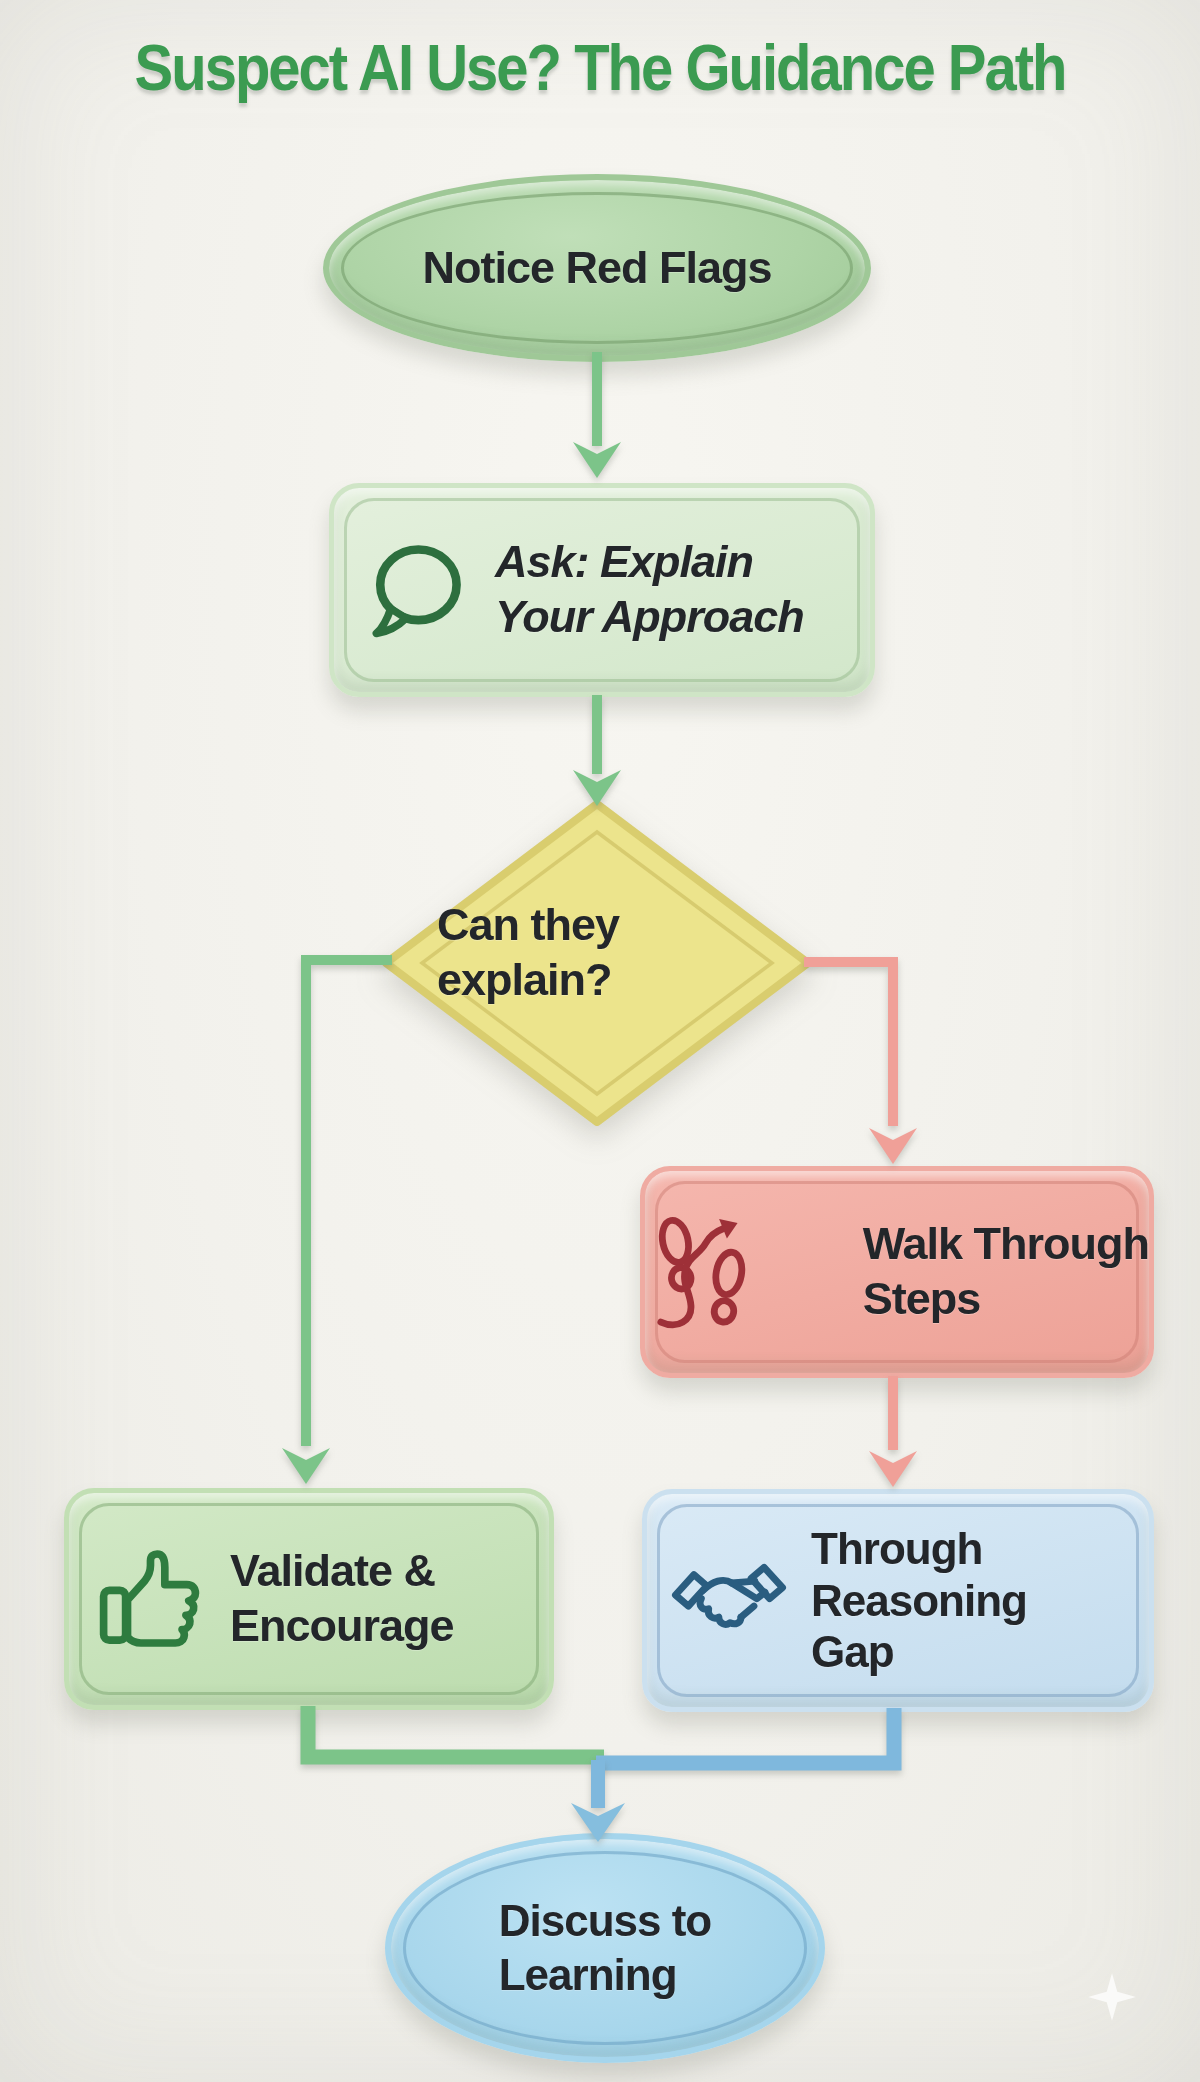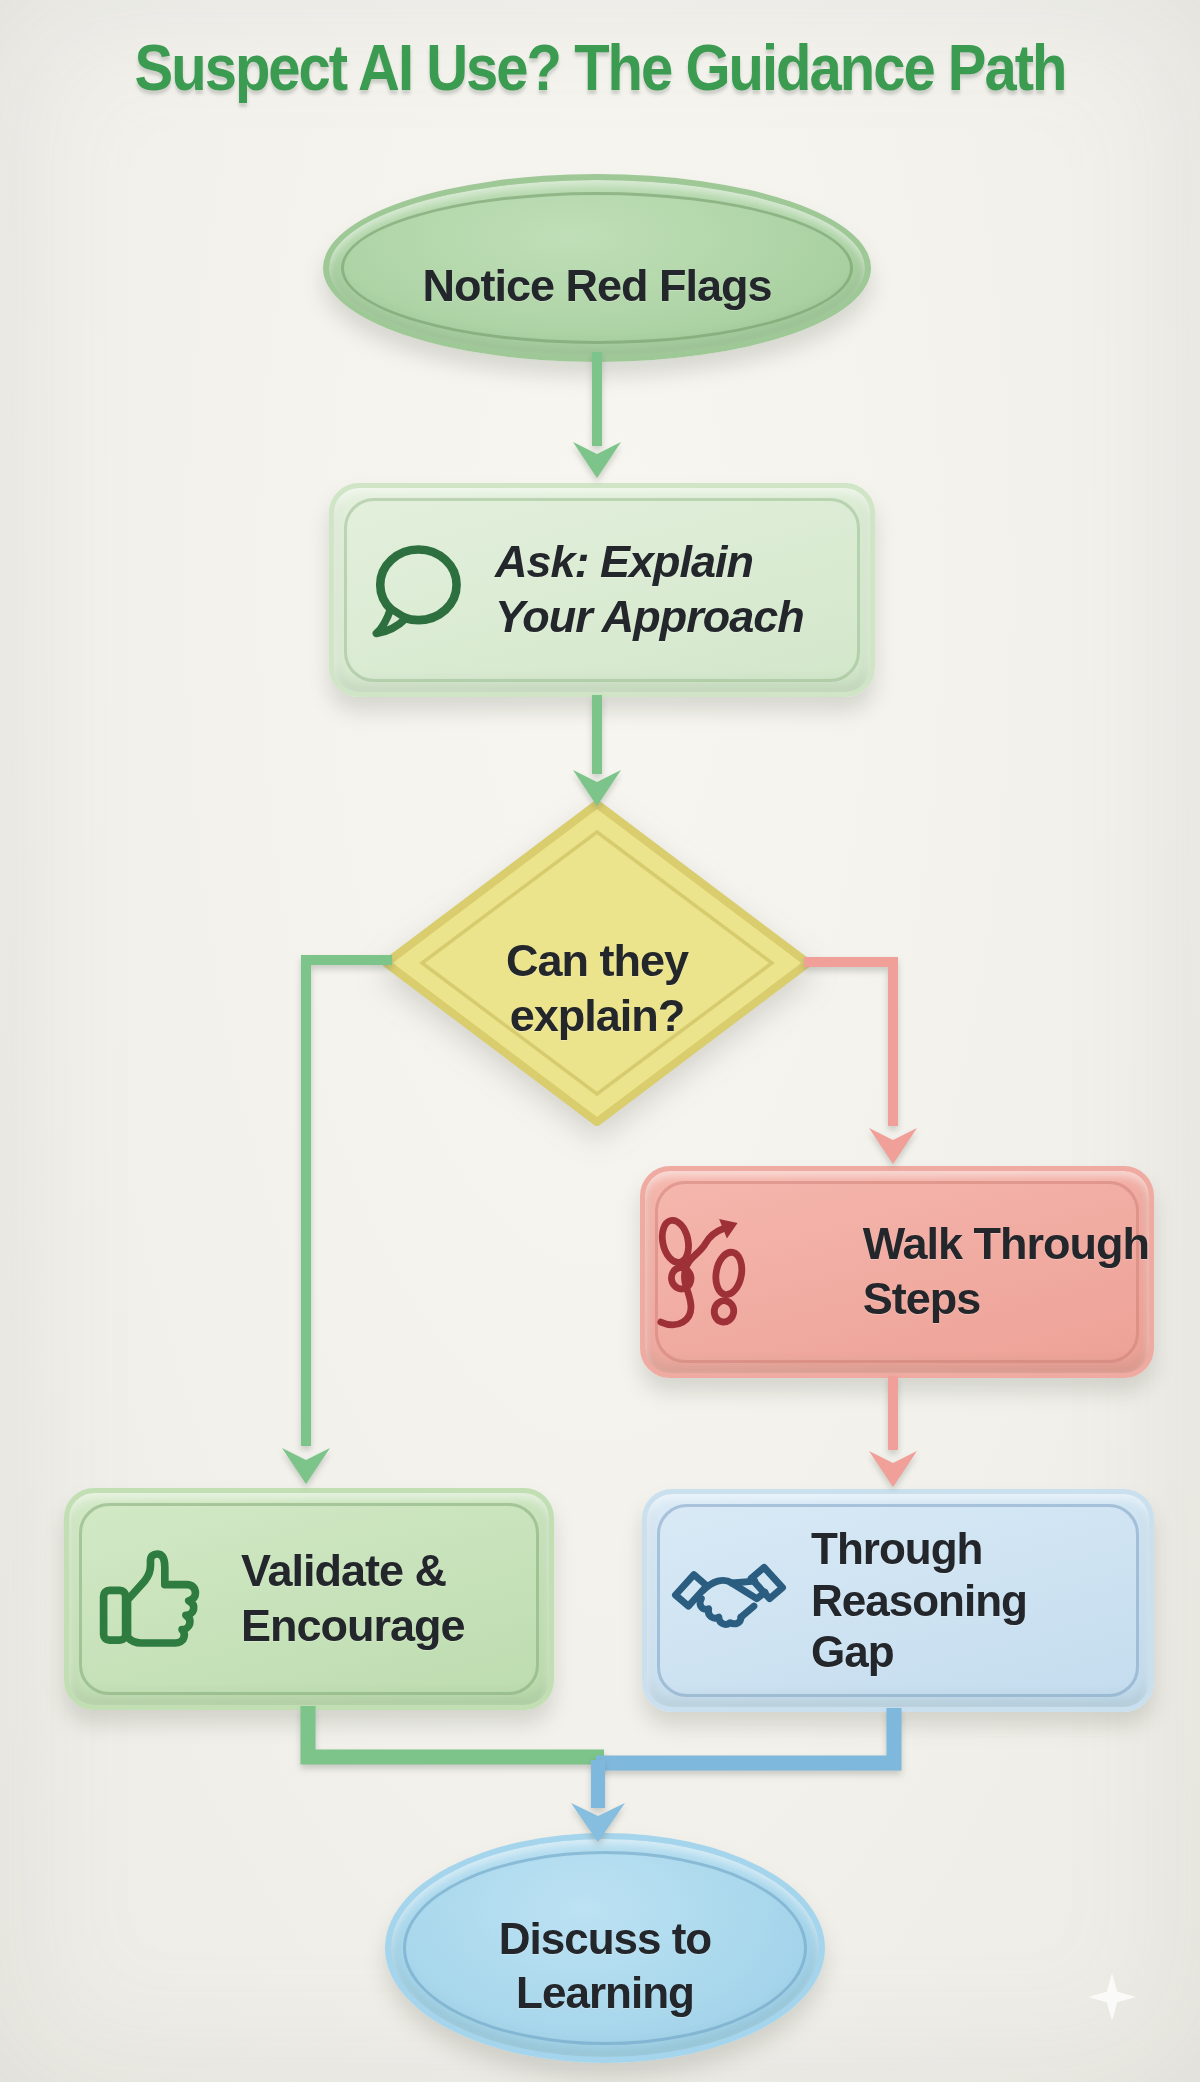--- a/index.html
+++ b/index.html
@@ -46,21 +46,21 @@
   }
   .ellipse{border-radius:50%;}
   .ellipse::before{inset:12px;}
   .rrect{border-radius:30px;}
 
   .label{
     font-weight:bold;color:#23262a;font-size:45px;line-height:1.22;
     letter-spacing:-1px;text-shadow:0 1px 0 rgba(255,255,255,.25);
     position:relative;z-index:3;
   }
-  .label.center{text-align:center;margin-top:36px;}
+  .label.center{text-align:left;}
   .label.left{text-align:left;}
 
   
   .start{
     left:323px;top:174px;width:548px;height:188px;
     background:radial-gradient(ellipse at 45% 32%, #c0dfb8 0%, #aed4a6 55%, #9cc794 100%);
     border:6px solid #9fc897;--groove:rgba(118,158,108,.6);
   }
   .ask{
     left:329px;top:483px;width:546px;height:214px;
@@ -71,21 +71,21 @@
   .walk{
     left:640px;top:1166px;width:514px;height:212px;
     background:linear-gradient(165deg,#f5b7ae 0%,#eda196 100%);
     border:5px solid #efaba2;--groove:rgba(205,125,115,.5);
     justify-content:space-between;padding-left:10px;gap:26px;
   }
   .validate{
     left:64px;top:1488px;width:490px;height:222px;
     background:linear-gradient(165deg,#d3e9c7 0%,#bcdcae 100%);
     border:5px solid #c2dfb4;--groove:rgba(132,172,118,.55);
-    justify-content:flex-start;padding-left:26px;gap:36px;align-items:center;
+    justify-content:flex-start;padding-left:26px;gap:25px;align-items:center;
   }
   .discuss{
     left:642px;top:1489px;width:512px;height:223px;
     background:linear-gradient(165deg,#daeaf6 0%,#c3dcee 100%);
     border:5px solid #cbe0ef;--groove:rgba(128,163,195,.55);
     justify-content:flex-start;padding-left:22px;gap:22px;
   }
   .redirect{
     left:385px;top:1833px;width:440px;height:230px;
     background:radial-gradient(ellipse at 45% 32%, #bce2f3 0%, #a9d7ec 55%, #97cde8 100%);

